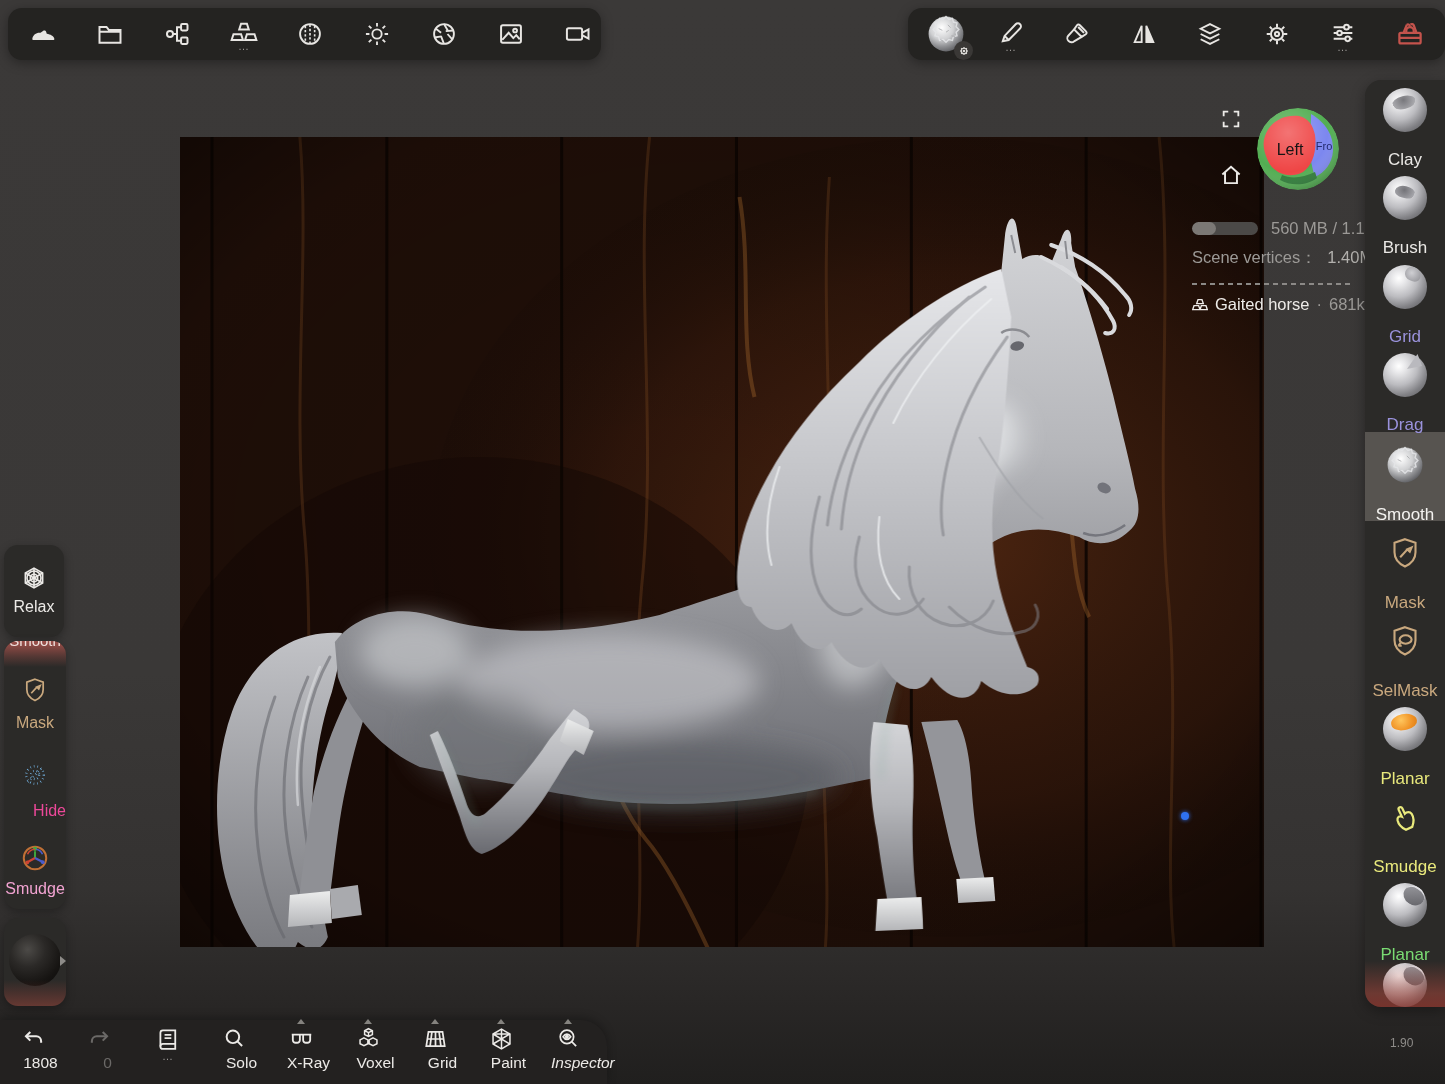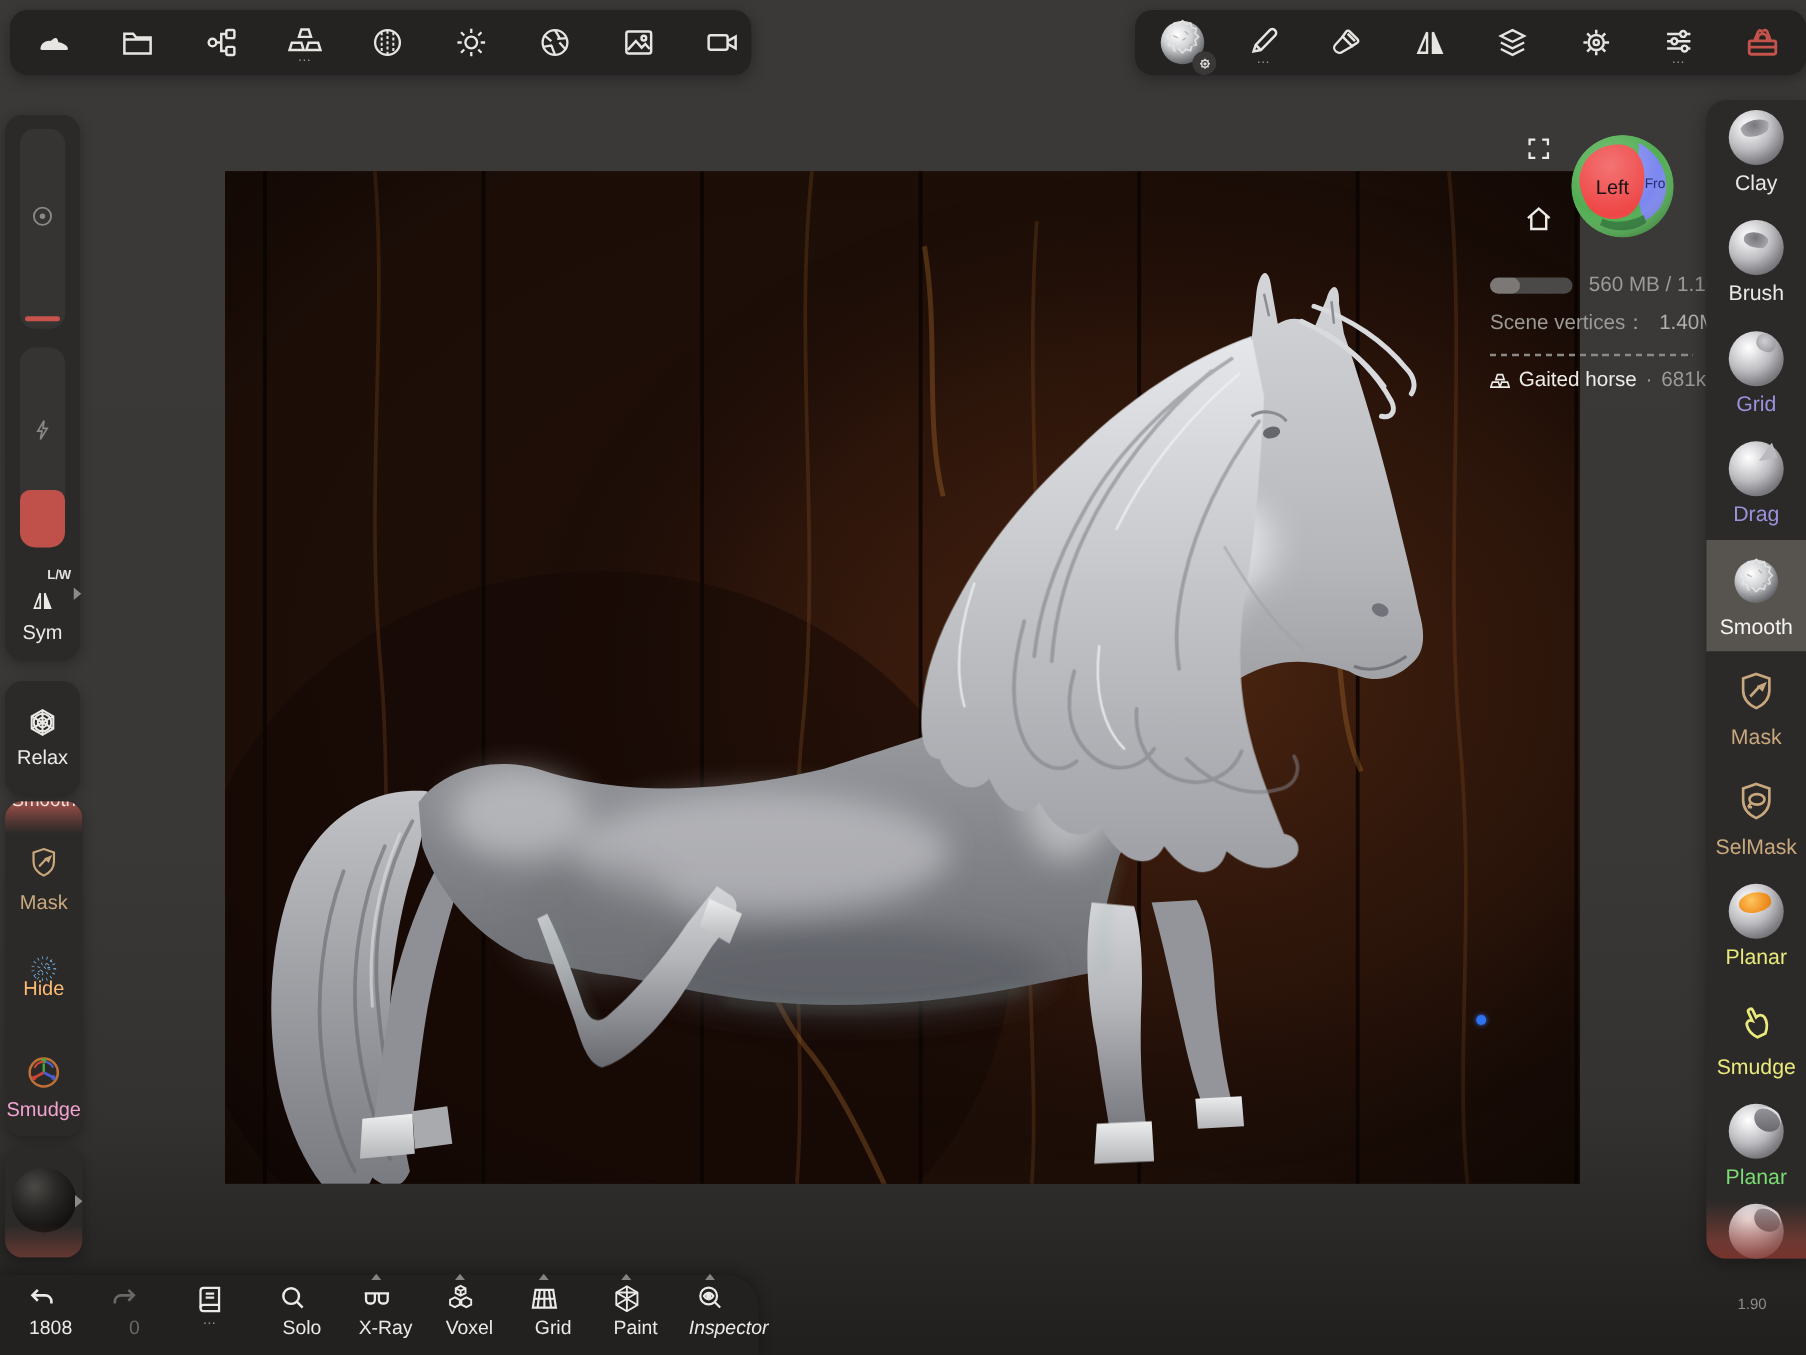--- a/index.html
+++ b/index.html
@@ -16,21 +16,21 @@
   .vp{left:180px;top:137px;width:1084px;height:810px;z-index:1;background:#1d0e07;}
   .vp svg{width:100%;height:100%;}
   
   .stats{z-index:2;color:#9c9a97;font-size:16.5px;white-space:nowrap;}
   .pill{width:66px;height:13px;border-radius:7px;background:#4b4947;overflow:hidden;}
   .pill>div{width:24px;height:13px;border-radius:7px;background:#7b7875;}
   .dashline{width:162px;height:2px;background:repeating-linear-gradient(90deg,#8b8986 0 5px,transparent 5px 9px);}
   
   .rpanel{left:1365px;top:80px;width:80px;height:927px;background:#2b2a28;border-radius:16px 0 0 16px;z-index:3;overflow:hidden;box-shadow:0 4px 14px rgba(0,0,0,.35);}
   .rtool{position:absolute;left:0;width:100%;text-align:center;}
-  .rtool .lbl{margin-top:5px;font-size:17px;}
+  .rtool .lbl{margin-top:18px;font-size:17px;}
   .rsel{position:absolute;left:0;width:100%;height:89px;background:#575450;}
   .rfade{position:absolute;left:0;bottom:0;width:100%;height:46px;background:linear-gradient(180deg,rgba(163,69,58,0) 0%,rgba(163,69,58,.55) 70%,rgba(150,55,47,.7) 100%);}
   .lpanel{background:#2b2a28;border-radius:14px;box-shadow:0 3px 10px rgba(0,0,0,.3);z-index:3;}
   .track{position:absolute;left:12px;width:36px;background:#363432;border-radius:12px;}
   .llbl{width:100%;text-align:center;font-size:16px;}
   .sphere{width:44px;height:44px;border-radius:50%;position:relative;margin:0 auto;
     background:radial-gradient(circle at 36% 30%,#ffffff 0%,#e9e9eb 16%,#bcbcc0 45%,#818185 70%,#4c4c50 100%);}
   .sphere::after{content:"";position:absolute;}
   .sph-clay::after{left:9px;top:8px;width:24px;height:13px;border-radius:50%;transform:rotate(-14deg);
     background:radial-gradient(circle at 50% 30%,#77777c,#a9a9ad 75%,transparent 78%);}
@@ -380,48 +380,20 @@
     </div>
     <div class="abs I ticon" style="left:480px;top:2px;color:#c4534c;">
       <svg width="30" height="30" viewBox="0 0 24 24" fill="none" stroke="#c4534c" stroke-width="1.8">
         <rect x="3.5" y="11" width="17" height="8.5" rx="1.2"></rect>
         <path d="M9,11 V9.5 a3,3 0 0 1 6,0 V11 M3.5,15 H20.5"></path>
         <path d="M7,10.5 L9.5,4.5 M9.5,4.5 a1.6,1.6 0 0 1 2.4,1.4 M17,10.5 L15,5 a1.8,1.8 0 0 0 -2.6,-0.6"></path>
       </svg>
     </div>
   </div>
 
-  <div class="abs lpanel" style="left:4px;top:92px;width:60px;height:436px;">
-    <div class="track" style="top:11px;height:160px;">
-      <div class="abs I" style="left:7px;top:59px;width:22px;height:22px;">
-        <svg width="22" height="22" viewBox="0 0 24 24" fill="none" stroke="#8b8985" stroke-width="1.6">
-          <circle cx="12" cy="12" r="7.5"></circle>
-            <circle cx="12" cy="12" r="1.6" fill="#8b8985"></circle>
-        </svg>
-      </div>
-      <div class="abs" style="left:4px;top:150px;width:28px;height:3.5px;border-radius:2px;background:#c7534c;"></div>
-    </div>
-    <div class="track" style="top:186px;height:160px;">
-      <div class="abs I" style="left:7px;top:55px;width:22px;height:22px;">
-        <svg width="20" height="20" viewBox="0 0 24 24" fill="none" stroke="#8b8985" stroke-width="1.6">
-          <path d="M13.5,3 L7.5,13 H11.5 L10,21 L16.5,10.5 H12.5 Z"></path>
-        </svg>
-      </div>
-      <div class="abs" style="left:0;top:114px;width:36px;height:46px;border-radius:8px 8px 12px 12px;background:#c0504a;"></div>
-    </div>
-    <div class="abs" style="right:7px;top:362px;font-size:10.5px;font-weight:bold;color:#e3e1de;">L/W</div>
-    <div class="abs rarrow" style="right:-1px;top:378px;"></div>
-    <div class="abs I" style="left:17px;top:376px;width:26px;height:24px;">
-      <svg width="24" height="22" viewBox="0 0 24 24" stroke="#eceae7" stroke-width="1.5">
-        <path d="M10,6 L5,19 H10 Z" fill="none"></path>
-        <path d="M14,6 L19,19 H14 Z" fill="#eceae7"></path>
-      </svg>
-    </div>
-    <div class="abs llbl" style="top:406px;color:#eceae7;">Sym</div>
-  </div>
 
   <div class="abs lpanel" style="left:4px;top:545px;width:60px;height:92px;">
     <div class="abs I" style="left:16px;top:19px;width:28px;height:28px;">
       <svg width="28" height="28" viewBox="0 0 24 24" fill="none" stroke="#eceae7" stroke-width="1.4">
         <path d="M12,3.5 L19.4,7.75 V16.25 L12,20.5 L4.6,16.25 V7.75 Z"></path>
         <path d="M12,3.5 V20.5 M4.6,7.75 L19.4,16.25 M19.4,7.75 L4.6,16.25"></path>
         <circle cx="12" cy="12" r="3.2"></circle>
           <circle cx="12" cy="12" r="6"></circle>
       </svg>
     </div>
@@ -439,21 +411,21 @@
       </svg>
     </div>
     <div class="abs llbl" style="top: 73px; color: rgb(201, 168, 126);">Mask</div>
     <div class="abs I" style="left:17px;top:120px;width:28px;height:28px;color:#7cc2f7;">
       <svg width="28" height="28" viewBox="0 0 24 24" fill="none" stroke="currentColor" stroke-width="2">
         <circle cx="12" cy="12" r="7.5" stroke-dasharray="0.5 2.6"></circle>
         <circle cx="12" cy="12" r="3.5" stroke-dasharray="0.5 2.4"></circle>
         <path d="M6,18 L18,6" stroke-dasharray="0.5 2.6"></path>
       </svg>
     </div>
-    <div class="abs llbl" style="top: 142px; color: #fdba74;">Hide</div>
+    <div class="abs llbl" style="top: 161px; color: #ec4899; text-align: right;">Hide</div>
     <div class="abs I" style="left:16px;top:202px;width:30px;height:30px;">
       <svg width="30" height="30" viewBox="0 0 24 24" fill="none">
         <circle cx="12" cy="12" r="9" stroke="#c07036" stroke-width="1.6"></circle>
         <circle cx="12" cy="4.6" r="1.7" fill="#3fae3f"></circle>
           <path d="M12,6.5 V12" stroke="#3fae3f" stroke-width="1.5"></path>
         <path d="M12,12 L6.2,15.2" stroke="#cc4433" stroke-width="1.8"></path>
           <circle cx="5.8" cy="15.5" r="1.5" fill="#cc4433"></circle>
         <path d="M12,12 L17.8,15" stroke="#4a5ccc" stroke-width="1.8"></path>
           <circle cx="18.2" cy="15.3" r="1.5" fill="#4a5ccc"></circle>
         <path d="M6,9 A7,7 0 0 1 12,5" stroke="#cc4433" stroke-width="1.4"></path>

